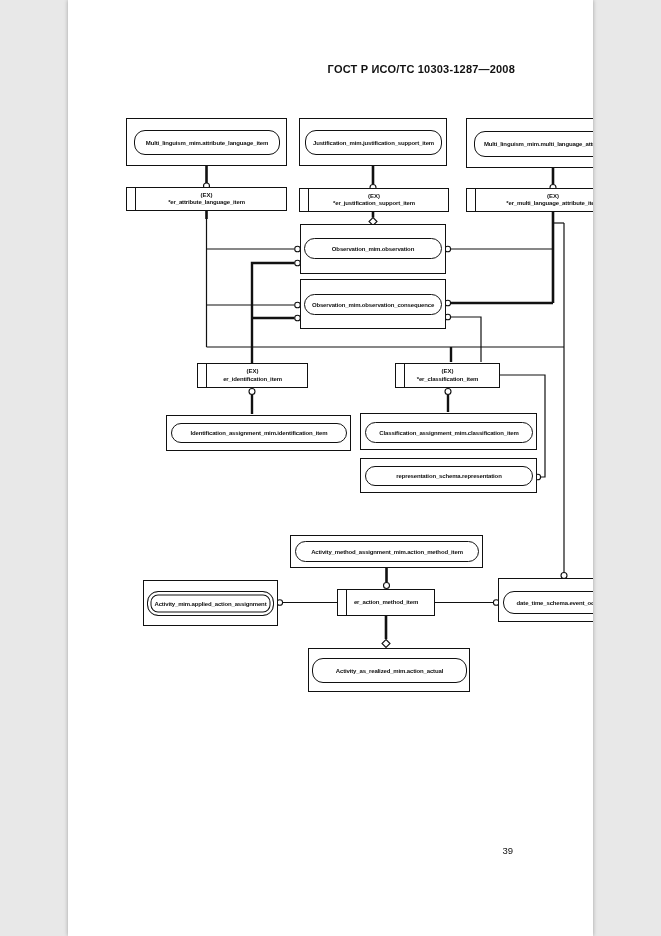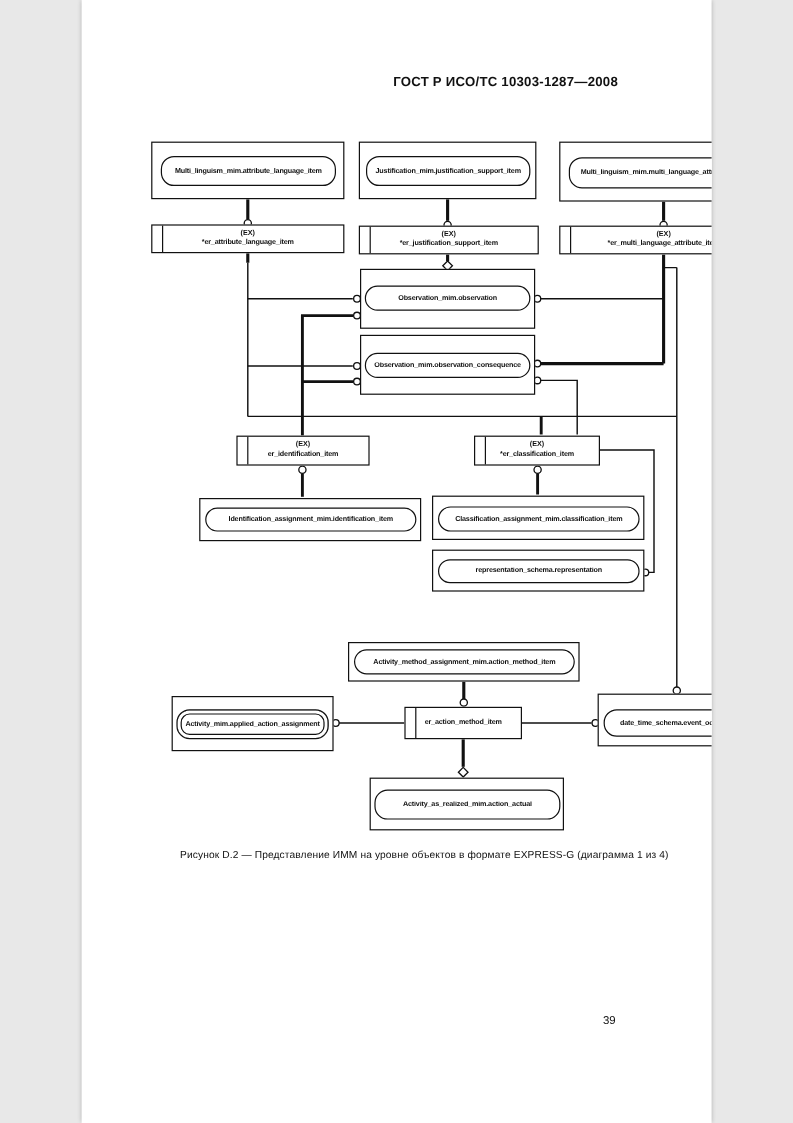--- a/index.html
+++ b/index.html
@@ -200,17 +200,16 @@
     <div class="rounded" style="left:4px;top:12px;width:129px;height:23px;">
       <span class="nodelabel">date_time_schema.event_occurrence</span>
     </div>
   </div>
   <div class="frame" style="left:240px;top:648px;width:162px;height:44px;">
     <div class="rounded" style="left:3px;top:9px;width:155px;height:25px;">
       <span class="nodelabel">Activity_as_realized_mim.action_actual</span>
     </div>
   </div>
 
-  <div class="caption">Рисунок D.2 — Представление ИММ на уровне объектов в формате EXPRESS-G (диаграмма 1 из 4)</div>
 
   <div class="pageno">39</div>
 
 </div>
 
 </body></html>

